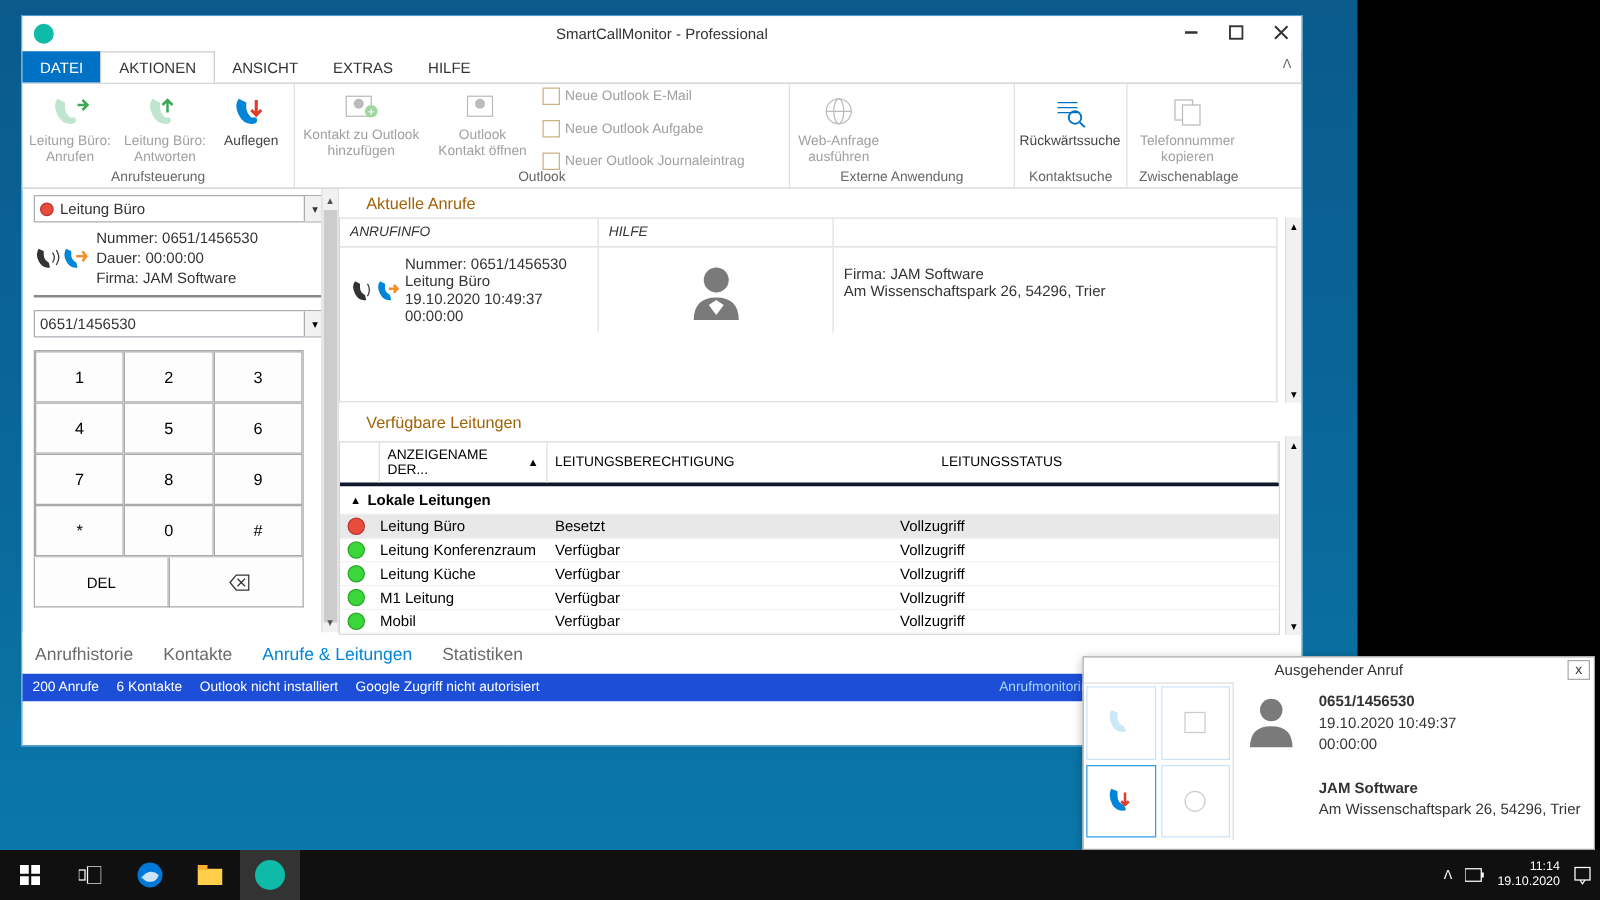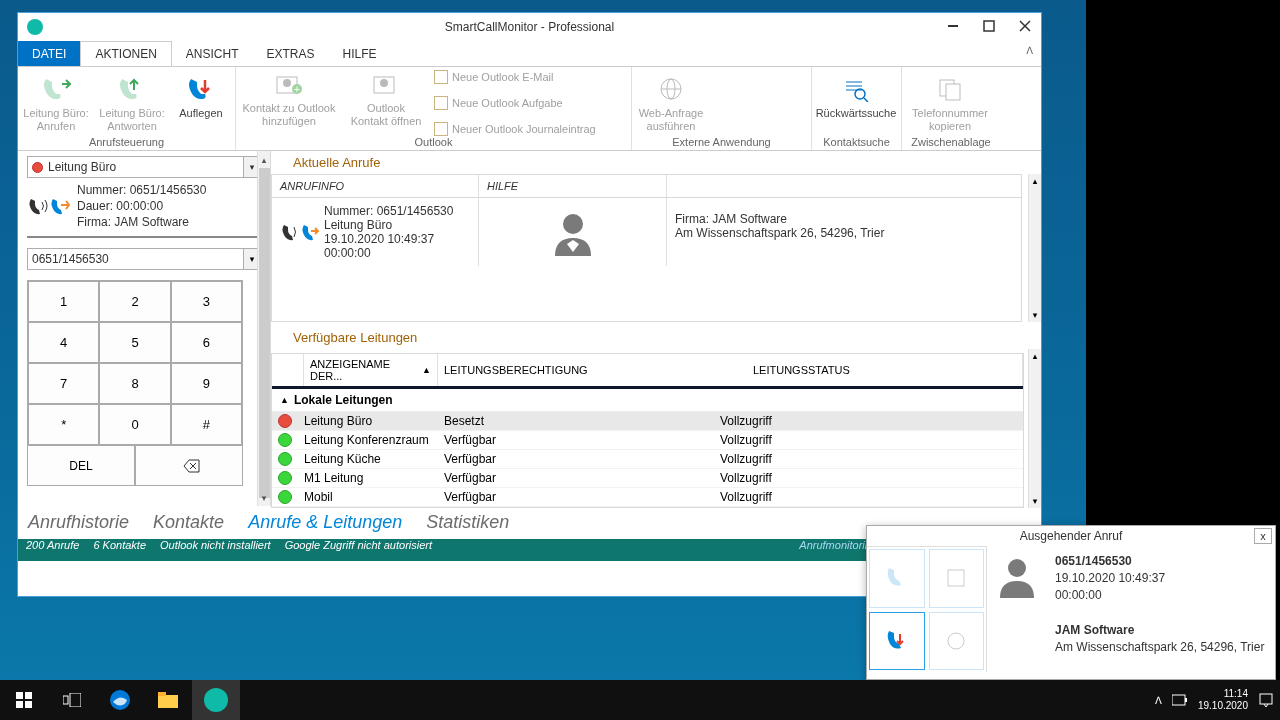--- a/index.html
+++ b/index.html
@@ -81,25 +81,25 @@
 .lt-row { display: flex; align-items: center; font-size: 12px; border-bottom: 1px solid #f2f2f2; padding: 2px 0; }
 .lt-row .cell { padding: 0 6px; }
 .lt-row .dot { width: 14px; height: 14px; border-radius: 50%; margin: 0 6px 0 6px; }
 .lt-row.busy { background: #e8e8e8; }
 .dot.green { background: #3ad63a; border: 1px solid #2aa52a; }
 .dot.red { background: #e84c3d; border: 1px solid #b33; }
 .lt-scroll { width: 13px; background: #f1f1f1; position: relative; border-left: 1px solid #dedede; }
 
 
 .bottom-tabs { height: 33px; display: flex; align-items: center; gap: 24px; padding-left: 10px; background: #fff; }
-.bottom-tabs .btab { font-size: 18px; color: #6b6b6b; font-weight: 400; font-style: italic; }
+.bottom-tabs .btab { font-size: 14px; color: #6b6b6b; font-weight: 400; }
 .bottom-tabs .btab.selected { color: #0085d8; }
 
 
-.statusbar { height: 22px; background: #0f766e; color: #fff; font-size: 11px; display: flex; padding: 0 8px; gap: 14px; position: relative; font-style: italic; }
+.statusbar { height: 22px; background: #1d4ed8; color: #fff; font-size: 11px; display: flex; align-items: center; padding: 0 8px; gap: 14px; position: relative; }
 
 
 .popup { position: absolute; left: 866px; top: 525px; width: 410px; height: 155px; background: #fff; border: 1px solid #aaa; box-shadow: 0 2px 8px rgba(0,0,0,0.3); }
 .popup-title { text-align: center; font-size: 12px; padding: 3px 0; color: #333; position: relative; }
 .popup-title .px { position: absolute; right: 3px; top: 2px; width: 18px; height: 16px; border: 1px solid #aaa; display: flex; align-items: center; justify-content: center; font-size: 11px; }
 .popup-body { display: flex; height: 126px; }
 .popup-grid { display: grid; grid-template-columns: 1fr 1fr; grid-template-rows: 1fr 1fr; width: 120px; border-right: 1px solid #ddd; border-top: 1px solid #ddd; }
 .popup-grid .pg { border: 1px solid #cce4f7; display: flex; align-items: center; justify-content: center; margin: 2px; }
 .popup-grid .pg.active { border: 1px solid #2a9fe5; }
 .popup-avatar { width: 60px; display: flex; align-items: flex-start; justify-content: center; padding-top: 8px; }

